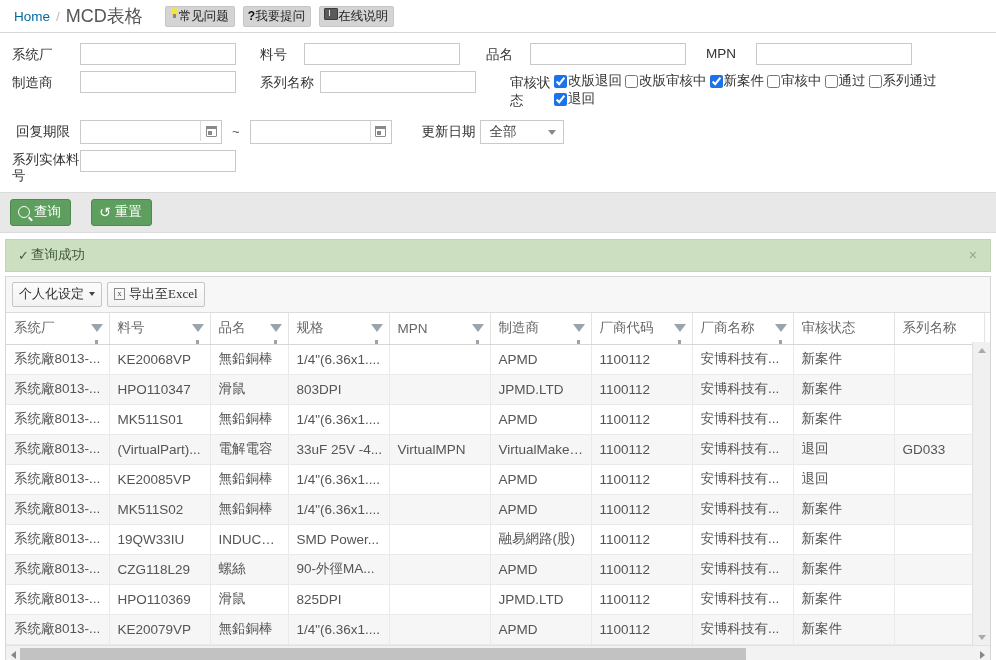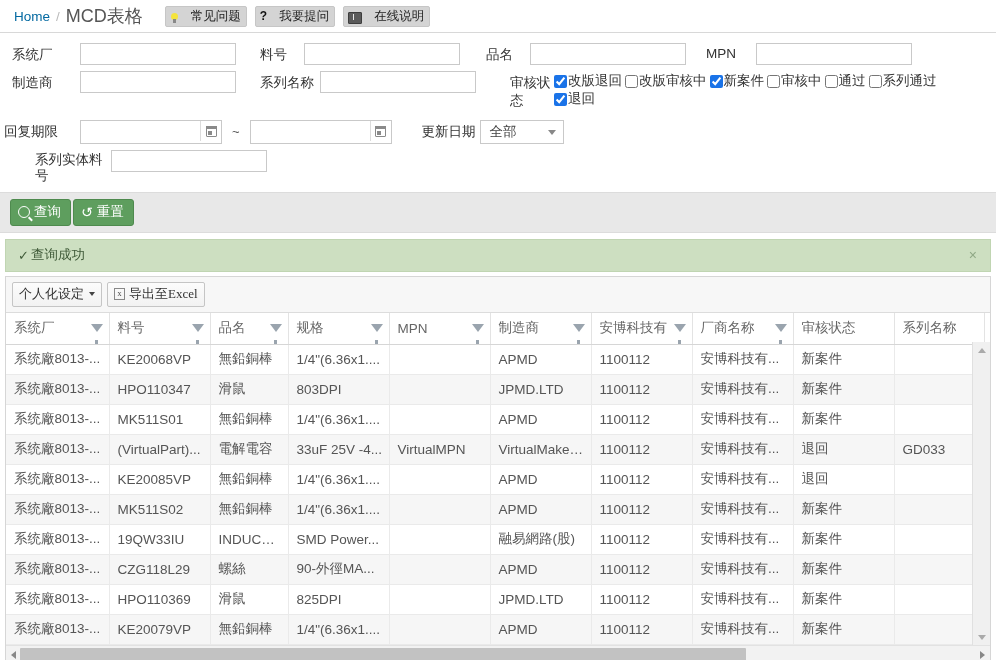--- a/index.html
+++ b/index.html
@@ -38,22 +38,22 @@
   .crumb-current { color: #555; font-size: 18px; }
   .help-btns { display: flex; gap: 8px; margin-left: 22px; }
   .help-btn {
     background: #d4d4d4;
     border: 1px solid #c6c6c6;
     border-radius: 2px;
     font-size: 12.5px;
     color: #222;
     padding: 1px 5px 2px 4px;
     display: flex;
-    align-items: flex-end;
-    gap: 12px;
+    align-items: flex-start;
+    gap: 0;
     line-height: 16px;
     cursor: pointer;
     white-space: nowrap;
   }
   .ico-bulb {
     width: 9px; height: 11px; position: relative; display:inline-block;
   }
   .ico-bulb::before {
     content:""; position:absolute; left:1px; top:0; width:7px; height:7px;
     border-radius:50%; background:#f5e43c;
@@ -134,21 +134,21 @@
   .cbitem { display:flex; align-items:center; font-size:13.5px; color:#333; margin-right:3px; white-space:nowrap;}
   .cbitem input { margin:0 1px 0 0; width:13px; height:13px; accent-color:#1a73e8; }
   .mpn-label { font-size: 13.5px; color:#333; padding-top:3px;}
   
   .action-bar {
     background: #e8e8e8;
     border-top: 1px solid #dcdcdc;
     border-bottom: 1px solid #dcdcdc;
     padding: 6px 0 6px 10px;
     display: flex;
-    gap: 2px;
+    gap: 20px;
   }
   .btn-green {
     background: #5e9e5e;
     border: 1px solid #4e8a4e;
     color: #fff;
     font-size: 13.5px;
     padding: 3px 9px 4px 7px;
     border-radius: 3px;
     display: flex;
     align-items: center;
@@ -343,21 +343,21 @@
         <span>系列通过</span>
       </label>
       <label class="cbitem">
         <input type="checkbox" checked="" style="">
         <span>退回</span>
       </label>
     </div>
   </div>
 
   <div class="frow" style="margin-top:10px;">
-    <span class="flabel" style="width:80px; padding-left:4px; box-sizing:border-box;">回复期限</span>
+    <span class="flabel" style="width:80px; padding-left:16px; box-sizing:border-box;">回复期限</span>
     <div class="datewrap">
       <input class="ftext" style="width: 142px; height: 24px;" value="">
       <span class="cal-btn">
           <span class="cal-glyph"></span>
         </span>
     </div>
     <span class="tilde" style="padding:4px 10px 0 10px;">~</span>
     <div class="datewrap">
       <input class="ftext" style="width: 142px; height: 24px;" value="">
       <span class="cal-btn">
@@ -365,21 +365,21 @@
         </span>
     </div>
     <span class="flabel" style="width:88px; padding-left:30px; box-sizing:border-box;">更新日期</span>
     <div class="select-box" style="width:84px;">
       <span>全部</span>
       <span class="caret-dn"></span>
     </div>
   </div>
 
   <div class="frow" style="margin-bottom:8px;">
-    <span class="flabel" style="width:80px; padding-left:4px; box-sizing:border-box; line-height:16px; padding-top:2px;margin-left:31px;">系列实体料号</span>
+    <span class="flabel" style="width:80px; padding-left:12px; box-sizing:border-box; line-height:16px; padding-top:2px;">系列实体料号</span>
     <input class="ftext" style="width: 156px;" value="">
   </div>
 </div>
 
 <div class="action-bar">
   <button class="btn-green">
     <span class="ico-search"></span>
     <span>查询</span>
   </button>
   <button class="btn-green">
@@ -455,21 +455,21 @@
               </div>
             </th>
           <th>
               <div class="thinner">
                 <span>制造商</span>
                 <span class="funnel"></span>
               </div>
             </th>
           <th>
               <div class="thinner">
-                <span>安博科技有</span>
+                <span>厂商代码</span>
                 <span class="funnel"></span>
               </div>
             </th>
           <th>
               <div class="thinner">
                 <span>厂商名称</span>
                 <span class="funnel"></span>
               </div>
             </th>
           <th>

